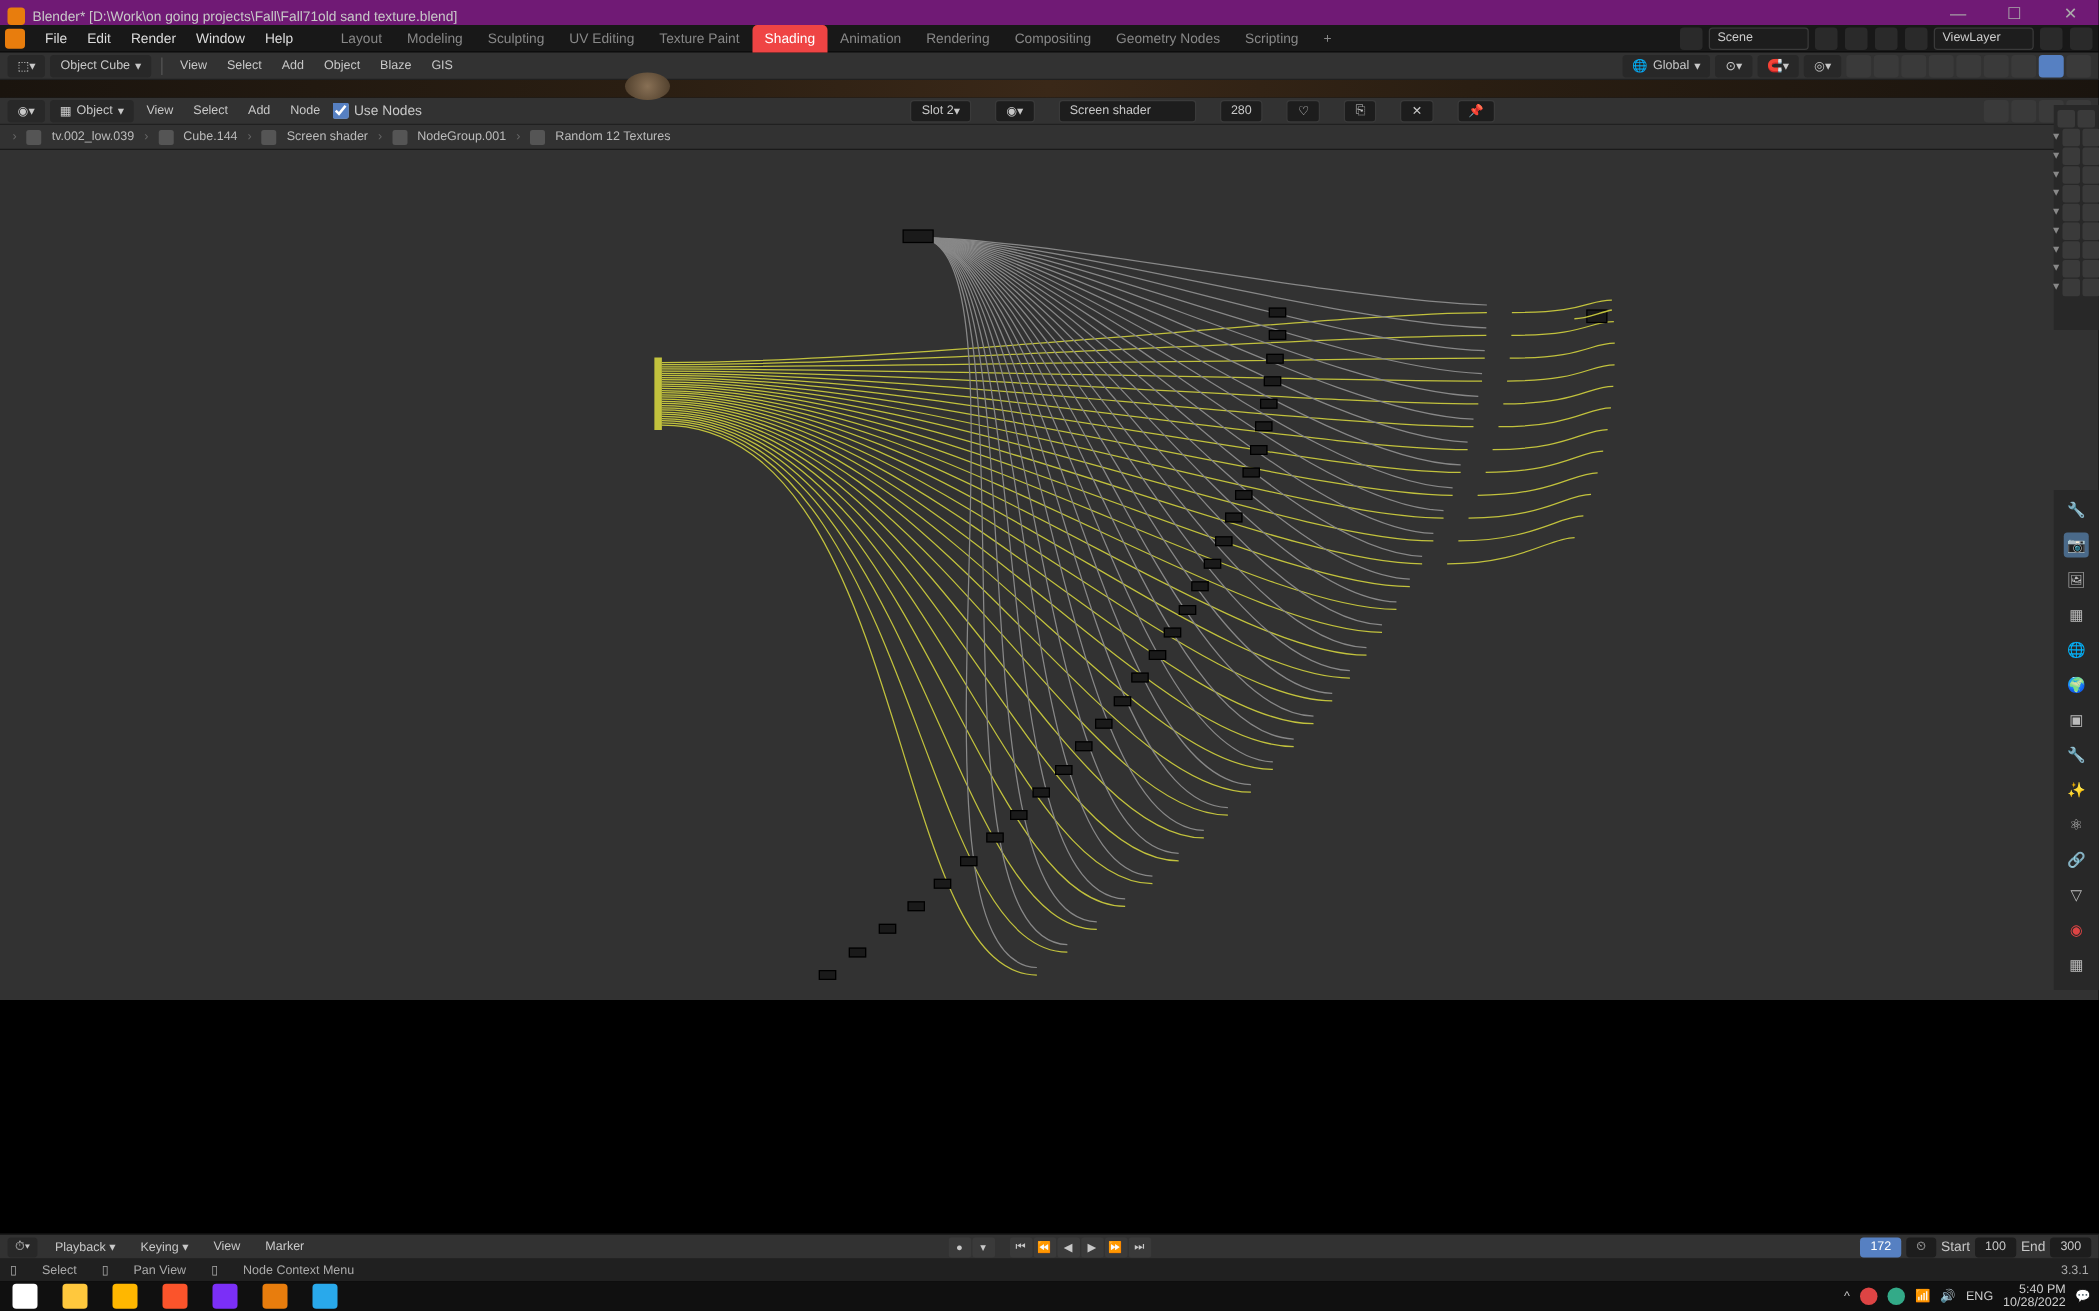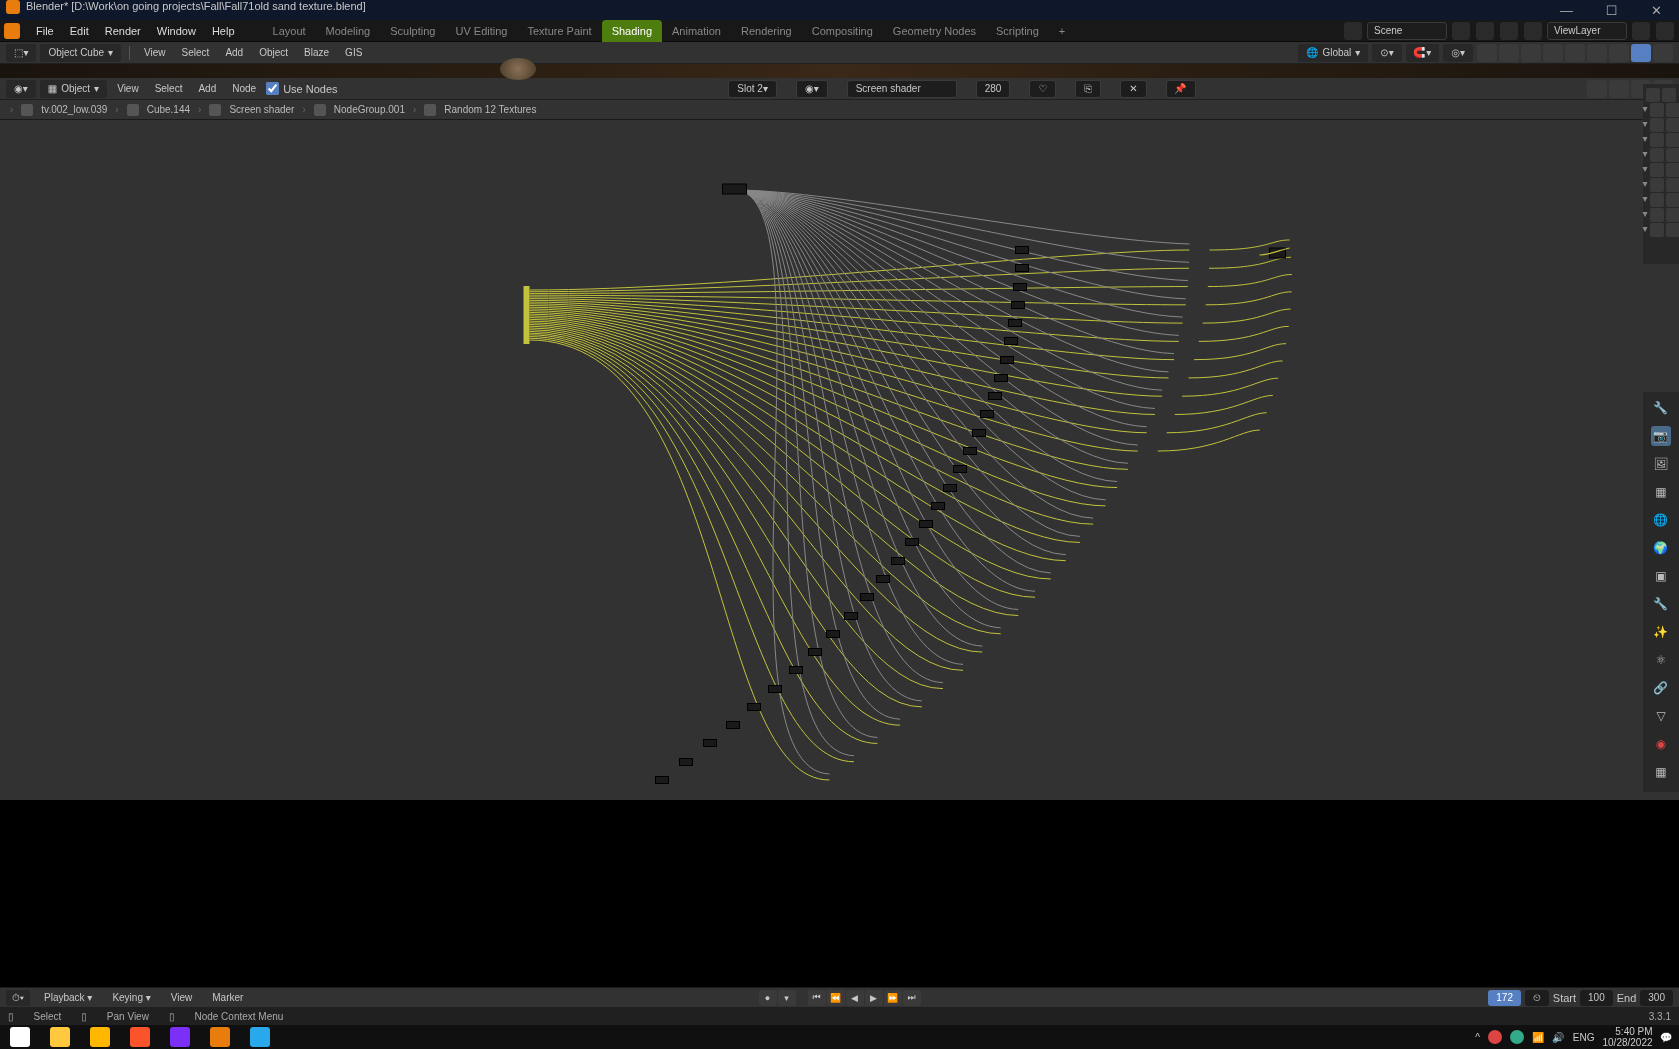--- a/index.html
+++ b/index.html
@@ -1,31 +1,31 @@
 <!DOCTYPE html>
 <html><head>
 <meta charset="utf-8">
 <style>
 *{margin:0;padding:0;box-sizing:border-box;font-family:"Segoe UI",Arial,sans-serif;user-select:none}
 html,body{width:1679px;height:1049px;background:#000;overflow:hidden;color:#c8c8c8;font-size:11px}
 
 
-.titlebar{height:20px;background:#0f172a;display:flex;align-items:flex-start;padding-left:6px}
+.titlebar{height:20px;background:#701a75;display:flex;align-items:flex-end;padding-left:6px}
 .titlebar .logo{width:14px;height:14px;background:#e87d0d;border-radius:3px;margin-right:6px}
 .titlebar .title{color:#c8c8c8;font-size:11px}
 .winctl{margin-left:auto;display:flex}
 .winctl div{width:45px;height:20px;display:flex;align-items:center;justify-content:center;color:#aaa;font-size:13px}
 
 
 .topbar{height:22px;background:#181818;display:flex;align-items:center;padding:0 4px;border-bottom:1px solid #0a0a0a}
 .topbar .logo2{width:16px;height:16px;background:#e87d0d;border-radius:3px;margin-right:8px}
 .topbar .menu{padding:0 8px;color:#ddd;height:22px;display:flex;align-items:center}
 .topbar .tabs{display:flex;margin-left:20px}
 .topbar .tab{padding:0 10px;color:#888;height:22px;display:flex;align-items:center;font-size:11px}
-.topbar .tab.active{color:#fff;background:#4d7c0f;border-top-left-radius:4px;border-top-right-radius:4px}
+.topbar .tab.active{color:#fff;background:#ef4444;border-top-left-radius:4px;border-top-right-radius:4px}
 .topbar .right{margin-left:auto;display:flex;align-items:center;gap:4px}
 .topbar .field{background:#1d1d1d;border:1px solid #3a3a3a;border-radius:3px;height:18px;display:flex;align-items:center;padding:0 6px;color:#ccc;font-size:10px}
 .topbar .iconbtn{width:18px;height:18px;background:#2a2a2a;border-radius:3px;margin:0 1px}
 
 
 .hdr3d{height:22px;background:#323232;display:flex;align-items:center;padding:0 6px;gap:4px;border-bottom:1px solid #202020}
 .hdr3d .drop{background:#282828;border-radius:3px;height:18px;display:flex;align-items:center;padding:0 8px;gap:4px;font-size:10px}
 .hdr3d .menu{padding:0 6px;font-size:10px}
 .hdr3d .sep{width:1px;height:14px;background:#555;margin:0 4px}
 .hdr3d .right{margin-left:auto;display:flex;gap:2px}

